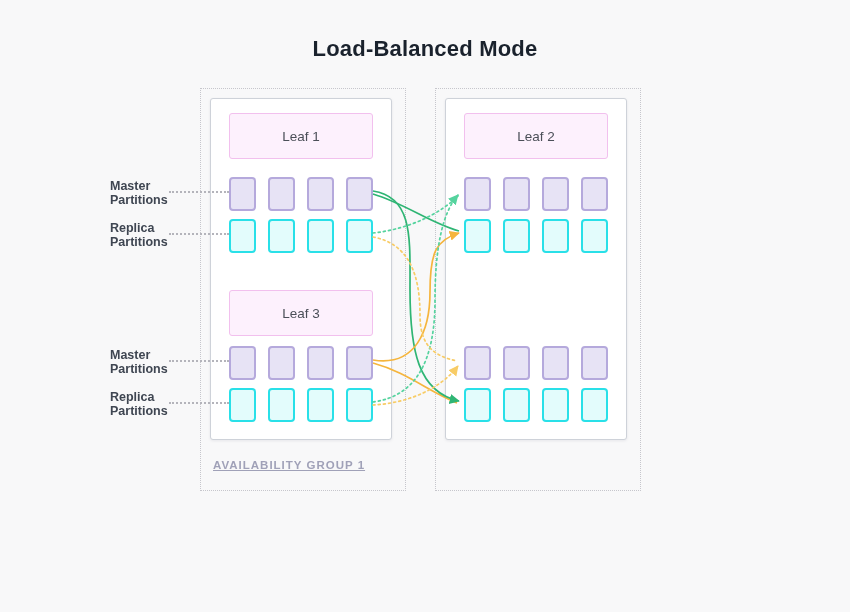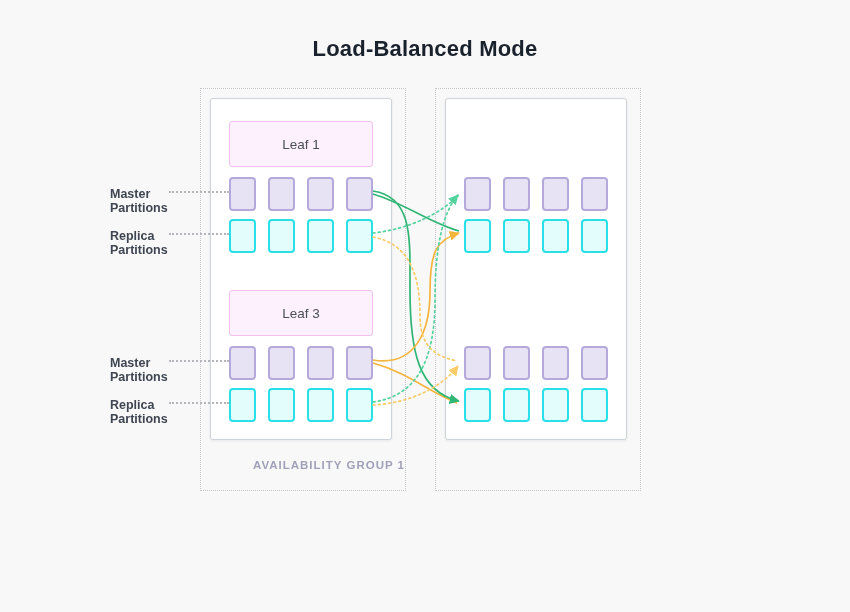--- a/index.html
+++ b/index.html
@@ -14,51 +14,51 @@
     text-align:center; font-size:22px; font-weight:bold;
     color:#1a222d; letter-spacing:.2px;
   }
   .group {
     position:absolute; top:88px; width:206px; height:403px;
     border:1px dotted #c6c6cc;
   }
   .group-1 { left:200px; }
   .group-2 { left:435px; }
   .group-label {
-    position:absolute; top:370px; left:0; width:100%;
-    text-align:right; font-size:11.5px; font-weight:bold;
-    color:#a0a1b8; letter-spacing:1px;
+    position:absolute; top:370px; left:12px; width:100%;
+    text-align:left; font-size:11.5px; font-weight:bold;
+    color:#a0a1b8; letter-spacing:1px;text-decoration:underline;
   }
   .leaf-card {
     position:absolute; left:9px; top:9px; width:182px; height:342px;
     background:#ffffff; border:1px solid #ced2d9; border-radius:3px;
     box-shadow:0 1px 3px rgba(30,30,60,0.08);
   }
   .leaf-header {
     position:absolute; left:18px; width:144px; height:46px;
     background:#fdf1fd; border:1px solid #f2c0ee; border-radius:3px;
     display:flex; align-items:center; justify-content:center;
     font-size:13.5px; color:#4b4f58;
   }
-  .leaf-header.top { top:22px; }
+  .leaf-header.top { top:14px; }
   .leaf-header.bottom { top:191px; }
   .part-row {
     position:absolute; left:18px; width:144px; height:34px;
     display:flex; justify-content:space-between;
   }
   .row-m1 { top:78px; }
   .row-r1 { top:120px; }
   .row-m2 { top:247px; }
   .row-r2 { top:289px; }
   .pbox { width:27px; height:34px; border-radius:4px; }
   .pbox.master { background:#e7e3f5; border:2px solid #b5a9dc; }
   .pbox.replica { background:#e3fcfc; border:2px solid #29e0e8; }
   .side-label {
     position:absolute; left:110px; width:70px;
-    font-size:12.5px; font-weight:bold; color:#3f4652; line-height:13.5px;margin-top:8px;
+    font-size:12.5px; font-weight:bold; color:#3f4652; line-height:13.5px;
   }
   .lbl-m1 { top:180px; } .lbl-r1 { top:222px; }
   .lbl-m2 { top:349px; } .lbl-r2 { top:391px; }
   .leader {
     position:absolute; width:60px; height:0;
     border-top:2px dotted #b4b4bb;
   }
   .ld-m1 { left:169px; top:191px; } .ld-r1 { left:169px; top:233px; }
   .ld-m2 { left:169px; top:360px; } .ld-r2 { left:169px; top:402px; }
   .overlay { position:absolute; left:0; top:0; pointer-events:none; }
@@ -103,20 +103,21 @@
         <div class="pbox replica"></div>
         <div class="pbox replica"></div>
         <div class="pbox replica"></div>
       </div>
     </div>
     <div class="group-label">AVAILABILITY GROUP 1</div>
   </div>
 
   <div class="group group-2">
     <div class="leaf-card">
+      <div class="leaf-header top">Leaf 2</div>
       <div class="part-row row-m1">
         <div class="pbox master"></div>
         <div class="pbox master"></div>
         <div class="pbox master"></div>
         <div class="pbox master"></div>
       </div>
       <div class="part-row row-r1">
         <div class="pbox replica"></div>
         <div class="pbox replica"></div>
         <div class="pbox replica"></div>

